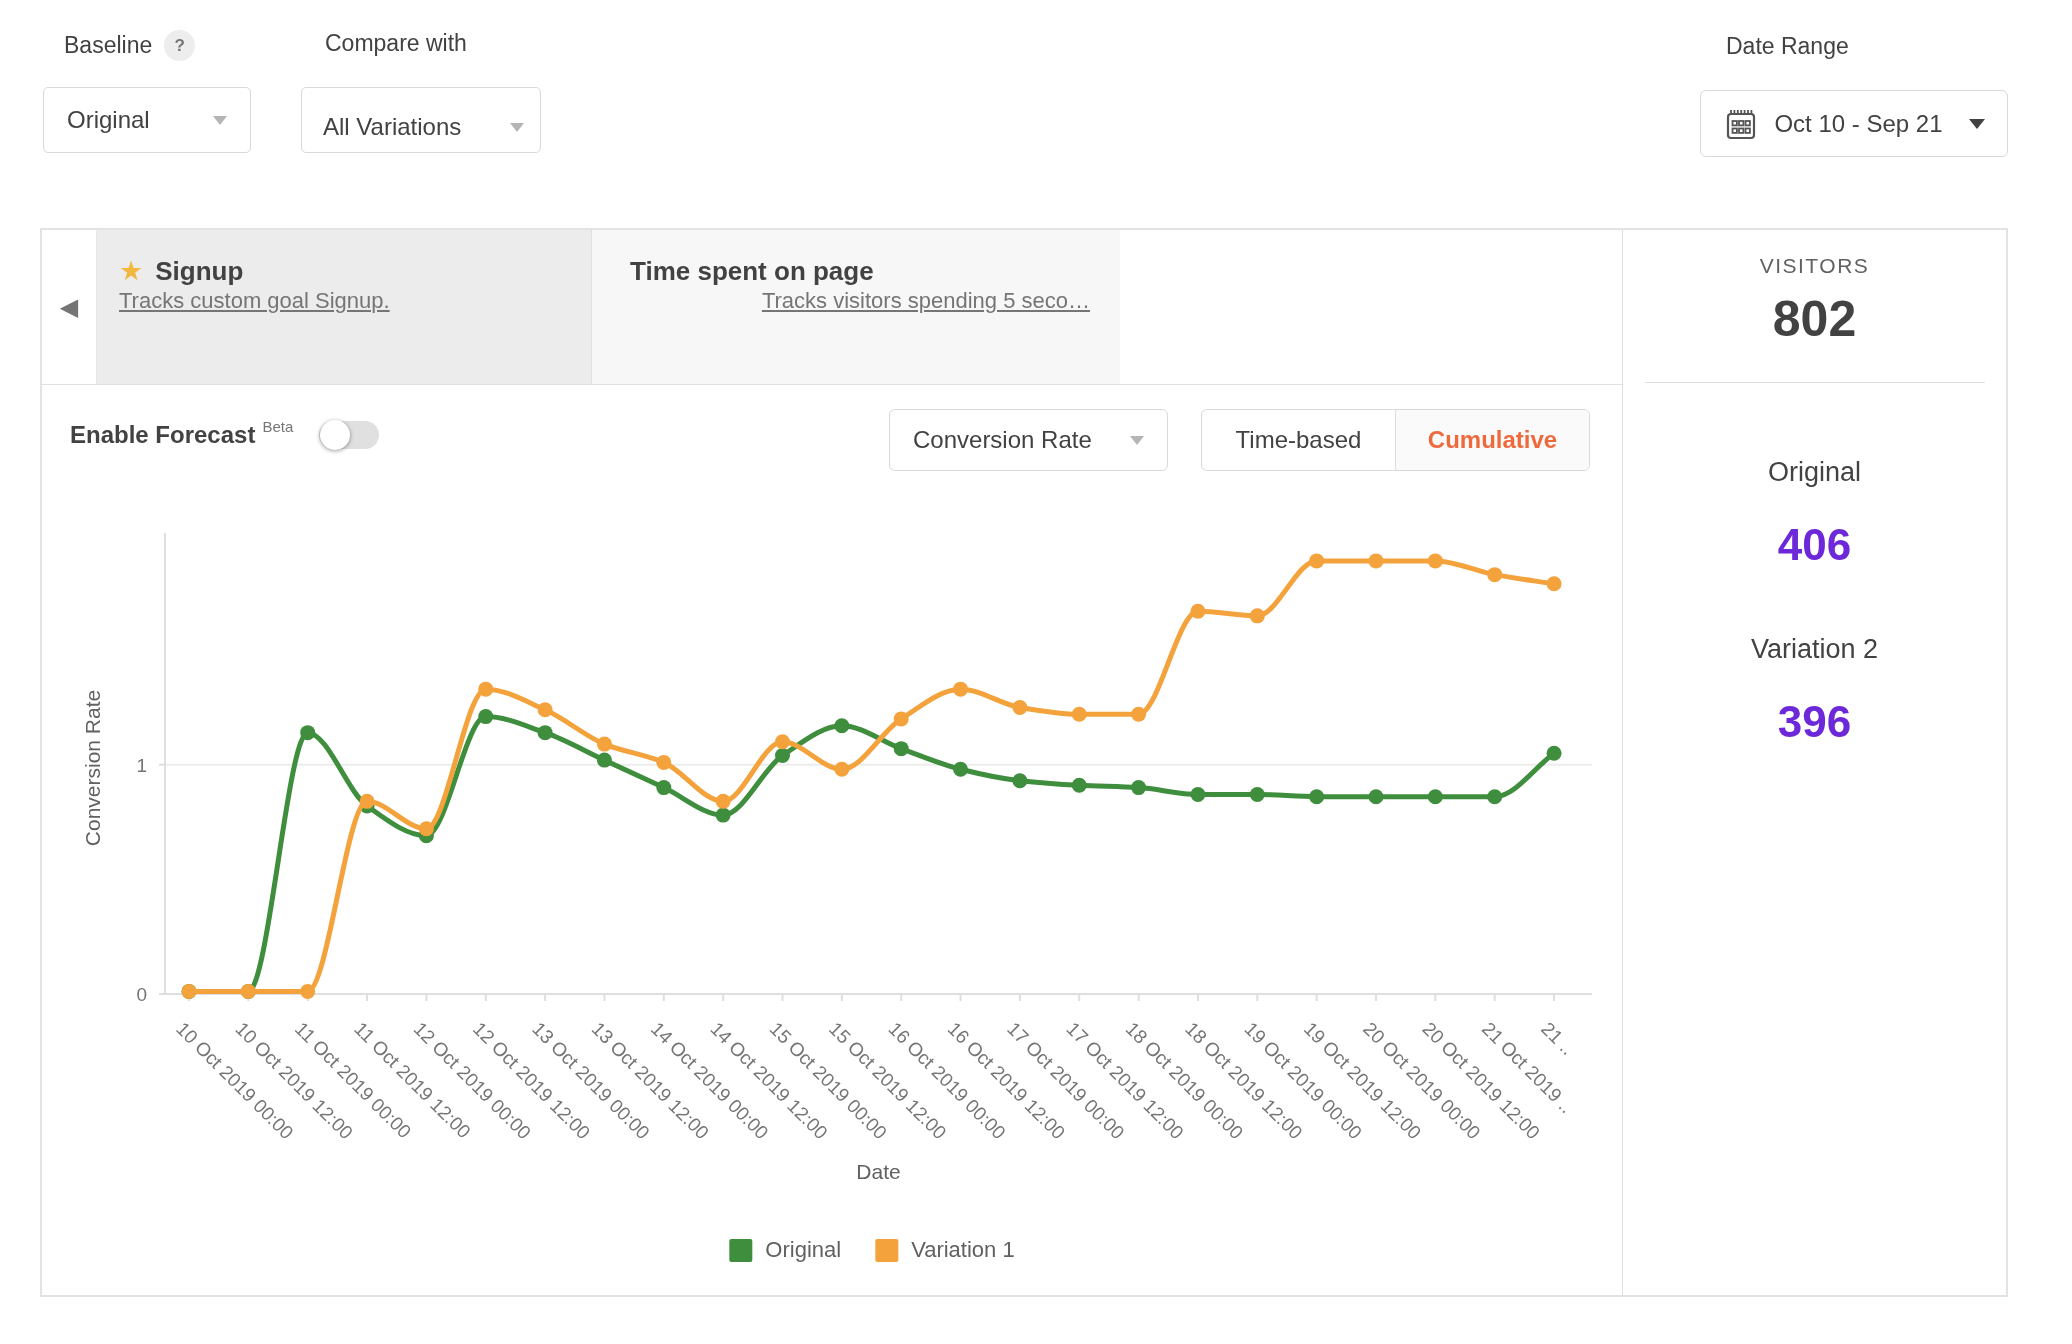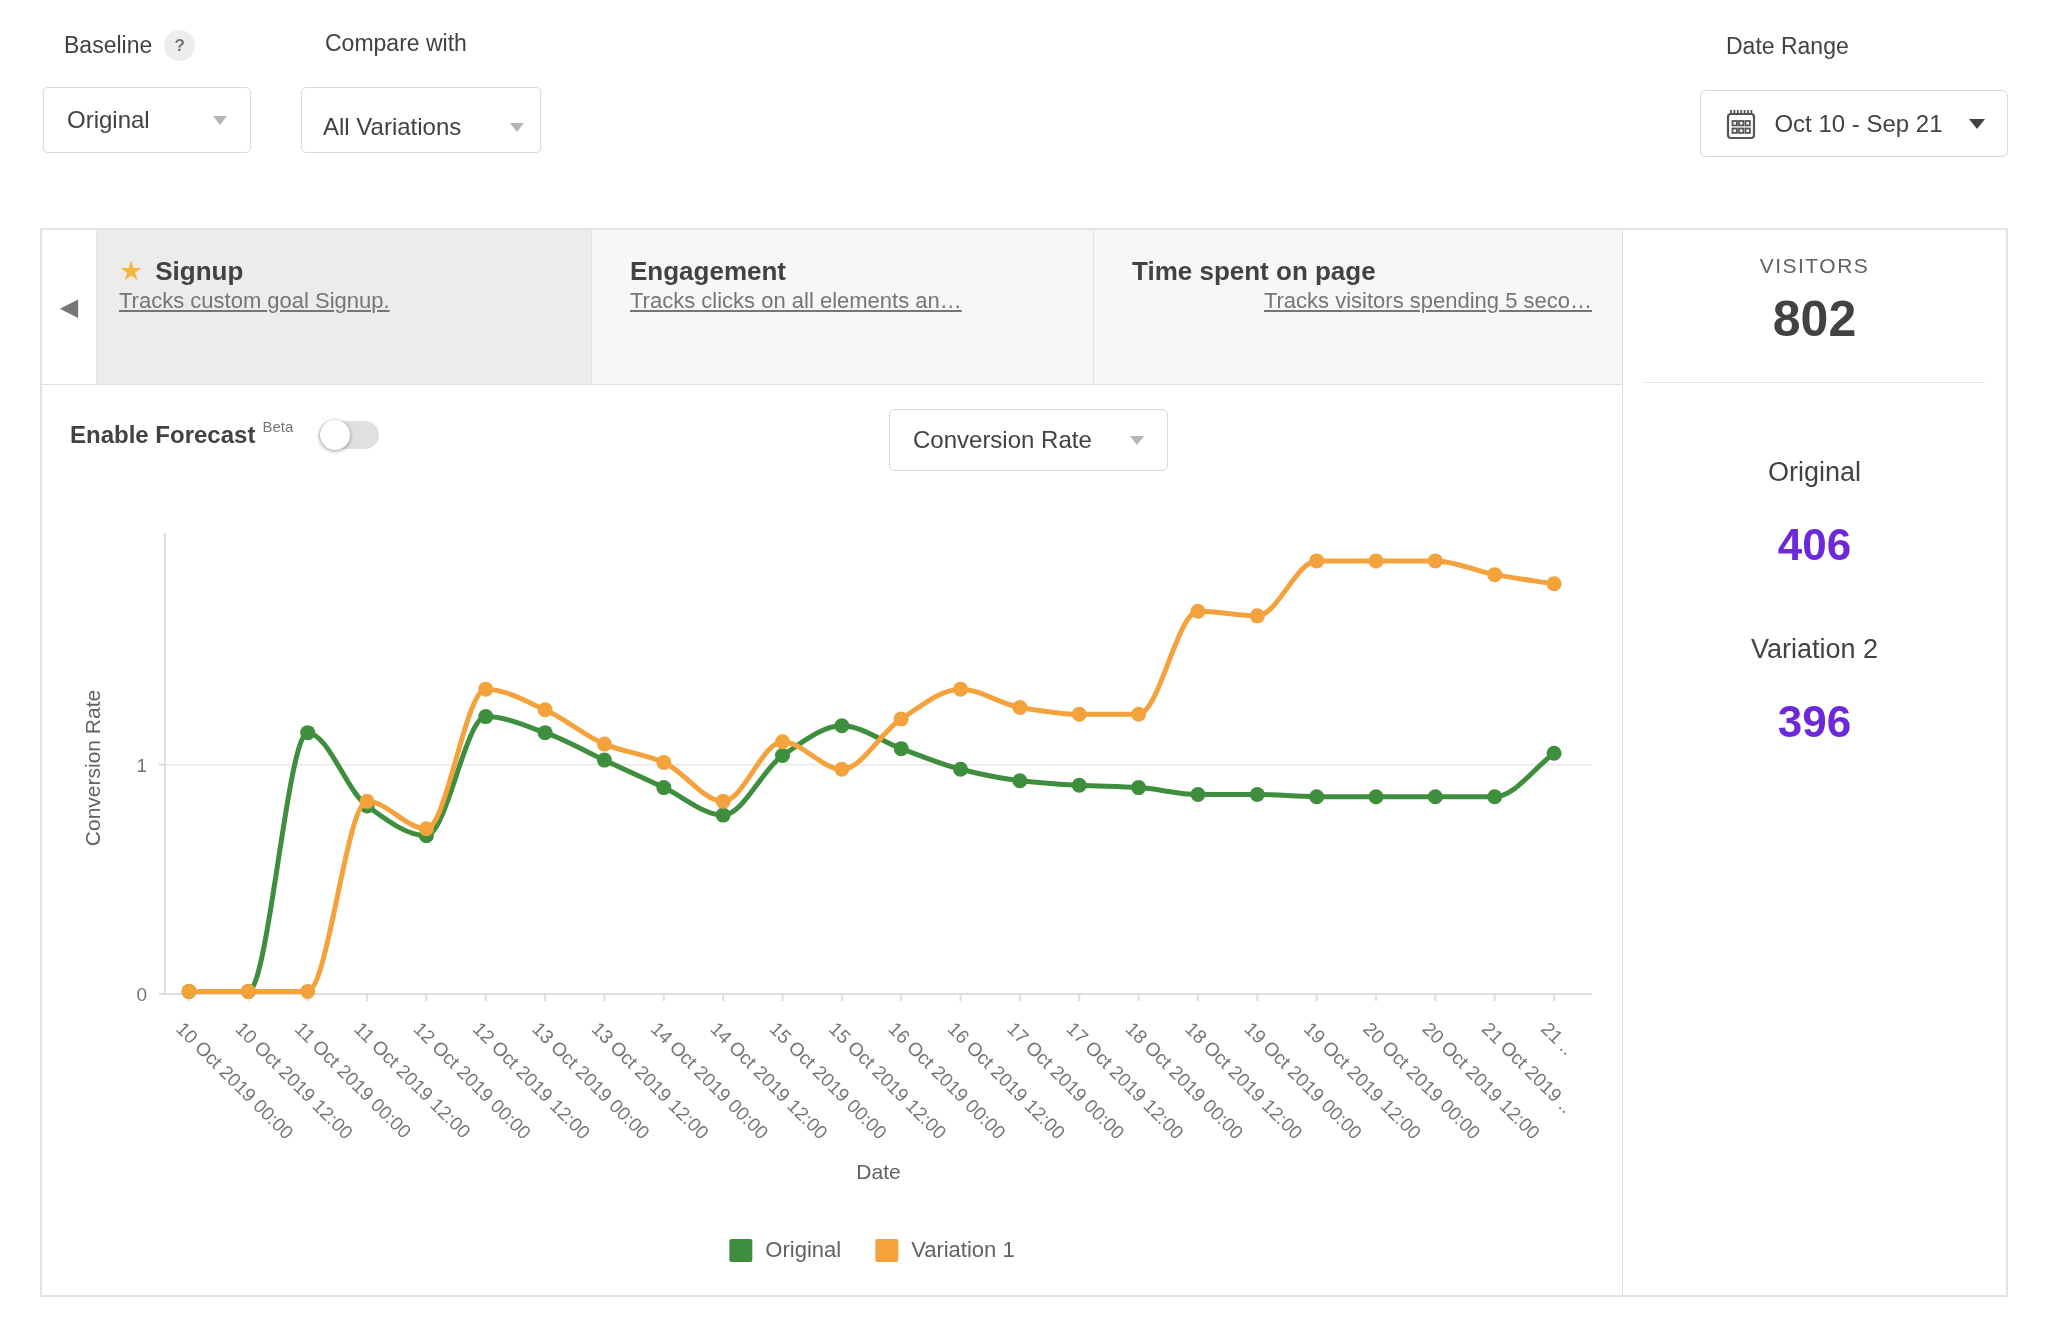--- a/index.html
+++ b/index.html
@@ -129,26 +129,20 @@
       <div class="arrow-cell">
         <span>◀</span>
       </div>
       <div class="goal-tab active tab-signup">
         <div class="tab-title-row">
           <span class="star">★</span>
           <span class="tab-title">Signup</span>
         </div>
         <div class="tab-desc">Tracks custom goal Signup.</div>
       </div>
-      <div class="goal-tab idle tab-eng">
-        <div class="tab-title-row">
-          <span class="tab-title">Engagement</span>
-        </div>
-        <div class="tab-desc">Tracks clicks on all elements an…</div>
-      </div>
       <div class="goal-tab idle tab-time">
         <div class="tab-title-row">
           <span class="tab-title">Time spent on page</span>
         </div>
         <div class="tab-desc">Tracks visitors spending 5 seco…</div>
       </div>
     </div>
 
     <div class="chart-area">
       <div class="forecast-row">
@@ -157,20 +151,24 @@
         <span class="toggle">
           <span class="toggle-knob"></span>
         </span>
       </div>
 
       <div class="select-box metric-select">
         <span>Conversion Rate</span>
         <span class="caret"></span>
       </div>
 
+      <div class="segmented">
+        <div class="seg">Time-based</div>
+        <div class="seg selected" style="color: rgb(238, 106, 60);">Cumulative</div>
+      </div>
 
       <svg id="chart-svg" style="position:absolute; left:0; top:88px;" width="1582" height="770" viewBox="0 0 1582 770">
           <line x1="123" y1="291.70000000000005" x2="1550" y2="291.70000000000005" stroke="#ececec" stroke-width="2"></line>
           <line x1="123" y1="60" x2="123" y2="521" stroke="#dedede" stroke-width="2"></line>
           <line x1="123" y1="521" x2="1550" y2="521" stroke="#dedede" stroke-width="2"></line>
           <line x1="117" y1="521" x2="123" y2="521" stroke="#dedede" stroke-width="2"></line>
           <text x="105" y="528" text-anchor="end" font-size="19" fill="#757575">0</text>
           <line x1="117" y1="291.70000000000005" x2="123" y2="291.70000000000005" stroke="#dedede" stroke-width="2"></line>
           <text x="105" y="298.70000000000005" text-anchor="end" font-size="19" fill="#757575">1</text>
           <line x1="147" y1="521" x2="147" y2="528" stroke="#dedede" stroke-width="2"></line>

